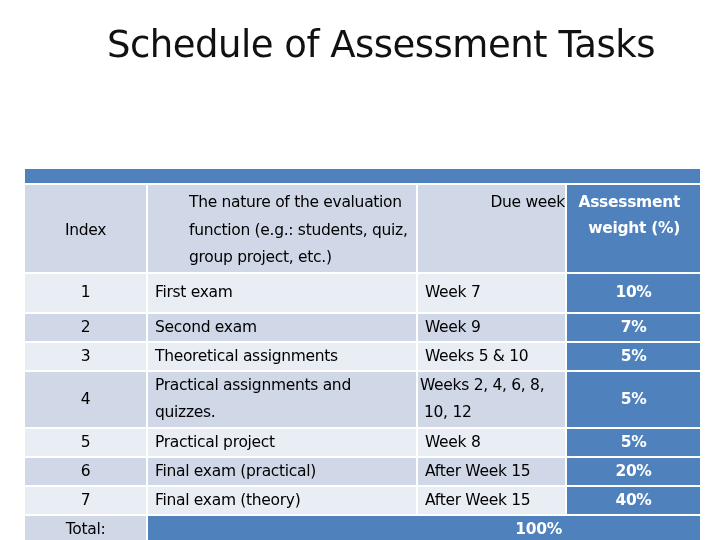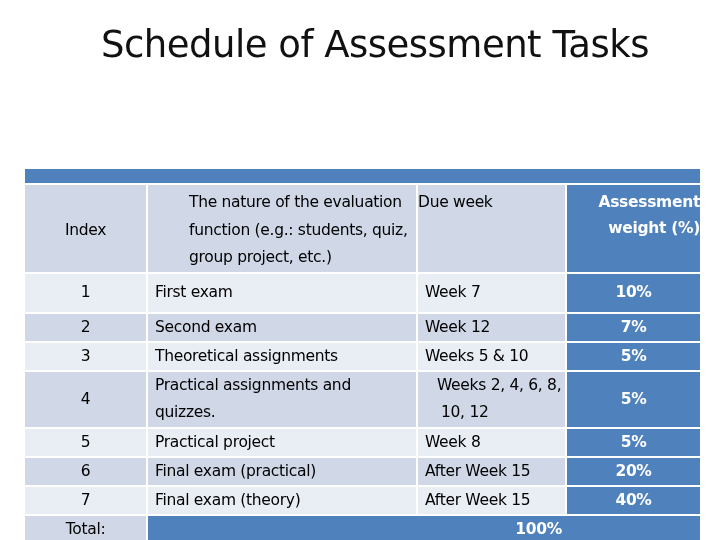--- a/index.html
+++ b/index.html
@@ -1,21 +1,21 @@
 <!DOCTYPE html>
 <html><head>
 <meta charset="utf-8">
 <style>
   html, body { margin: 0; padding: 0; }
   body {
     width: 720px; height: 540px; background: #ffffff; position: relative; overflow: hidden;
     font-family: "Liberation Sans", sans-serif; color: #000;
   }
   .title {
-    position: absolute; left: 50px; top: 22px; width: 650px;
+    position: absolute; left: 56px; top: 22px; width: 650px;
     text-align: center; font-size: 37px; line-height: 45px; color: #111;
     font-family: "DejaVu Sans", sans-serif; letter-spacing: -0.5px;
   }
   .title div { white-space: nowrap; }
   .topband {
     position: absolute; left: 25px; top: 169px; width: 675px; height: 14px; background: #4f81bd;
   }
   table.grid {
     position: absolute; left: 25px; top: 183px; width: 675px;
     border-collapse: separate; border-spacing: 0;
@@ -26,22 +26,22 @@
     padding: 0 0 0 7px; vertical-align: middle; line-height: 27px;
     border-right: 2px solid #ffffff; border-top: 2px solid #ffffff;
   }
   table.grid td:last-child { border-right: none; }
   .c-index { text-align: center; padding-left: 0 !important; }
   .c-weight { text-align: center; padding-left: 0 !important; background: #4f81bd !important; color: #fff; font-weight: bold; }
   tr.dark td { background: #d0d8e8; }
   tr.light td { background: #e9edf4; }
   tr.head td { vertical-align: top; line-height: 26px; padding-top: 4px; padding-left: 41px; }
   tr.head td.c-index { vertical-align: middle; margin-top: 8px; }
-  tr.head td.c-due { text-align: left; padding-left: 0; }
-  tr.head td.c-weight { vertical-align: top; text-align: right; line-height: 26px; }
+  tr.head td.c-due { text-align: right; padding-left: 0; }
+  tr.head td.c-weight { vertical-align: top; text-align: right; padding-right: 20px; line-height: 26px; }
   tr.r1 td { height: 38px; }
   tr.r4 td { height: 55px; }
   tr.total td.c-total-value {
     background: #4f81bd; color: #fff; font-weight: bold; text-align: right; padding-right: 138px; line-height: 25px;
   }
   tr.total td.c-index { background: #d0d8e8; }
   .multi div { line-height: 27.5px; }
 </style>
 </head>
 <body>
@@ -77,38 +77,38 @@
   <tr class="light r1">
     <td class="c-index">1</td>
     <td>First exam</td>
     <td>Week 7</td>
     <td class="c-weight">10%</td>
   </tr>
 
   <tr class="dark">
     <td class="c-index">2</td>
     <td>Second exam</td>
-    <td>Week 12</td>
+    <td>Week 9</td>
     <td class="c-weight">7%</td>
   </tr>
 
   <tr class="light">
     <td class="c-index">3</td>
     <td>Theoretical assignments</td>
     <td>Weeks 5 &amp; 10</td>
     <td class="c-weight">5%</td>
   </tr>
 
   <tr class="dark r4">
     <td class="c-index">4</td>
     <td class="multi">
       <div>Practical assignments and</div>
       <div>quizzes.</div>
     </td>
-    <td class="multi" style="padding-left:19px">
+    <td class="multi" style="padding-left:2px">
       <div>Weeks 2, 4, 6, 8,</div>
       <div style="padding-left:4px">10, 12</div>
     </td>
     <td class="c-weight">5%</td>
   </tr>
 
   <tr class="light">
     <td class="c-index">5</td>
     <td>Practical project</td>
     <td>Week 8</td>

